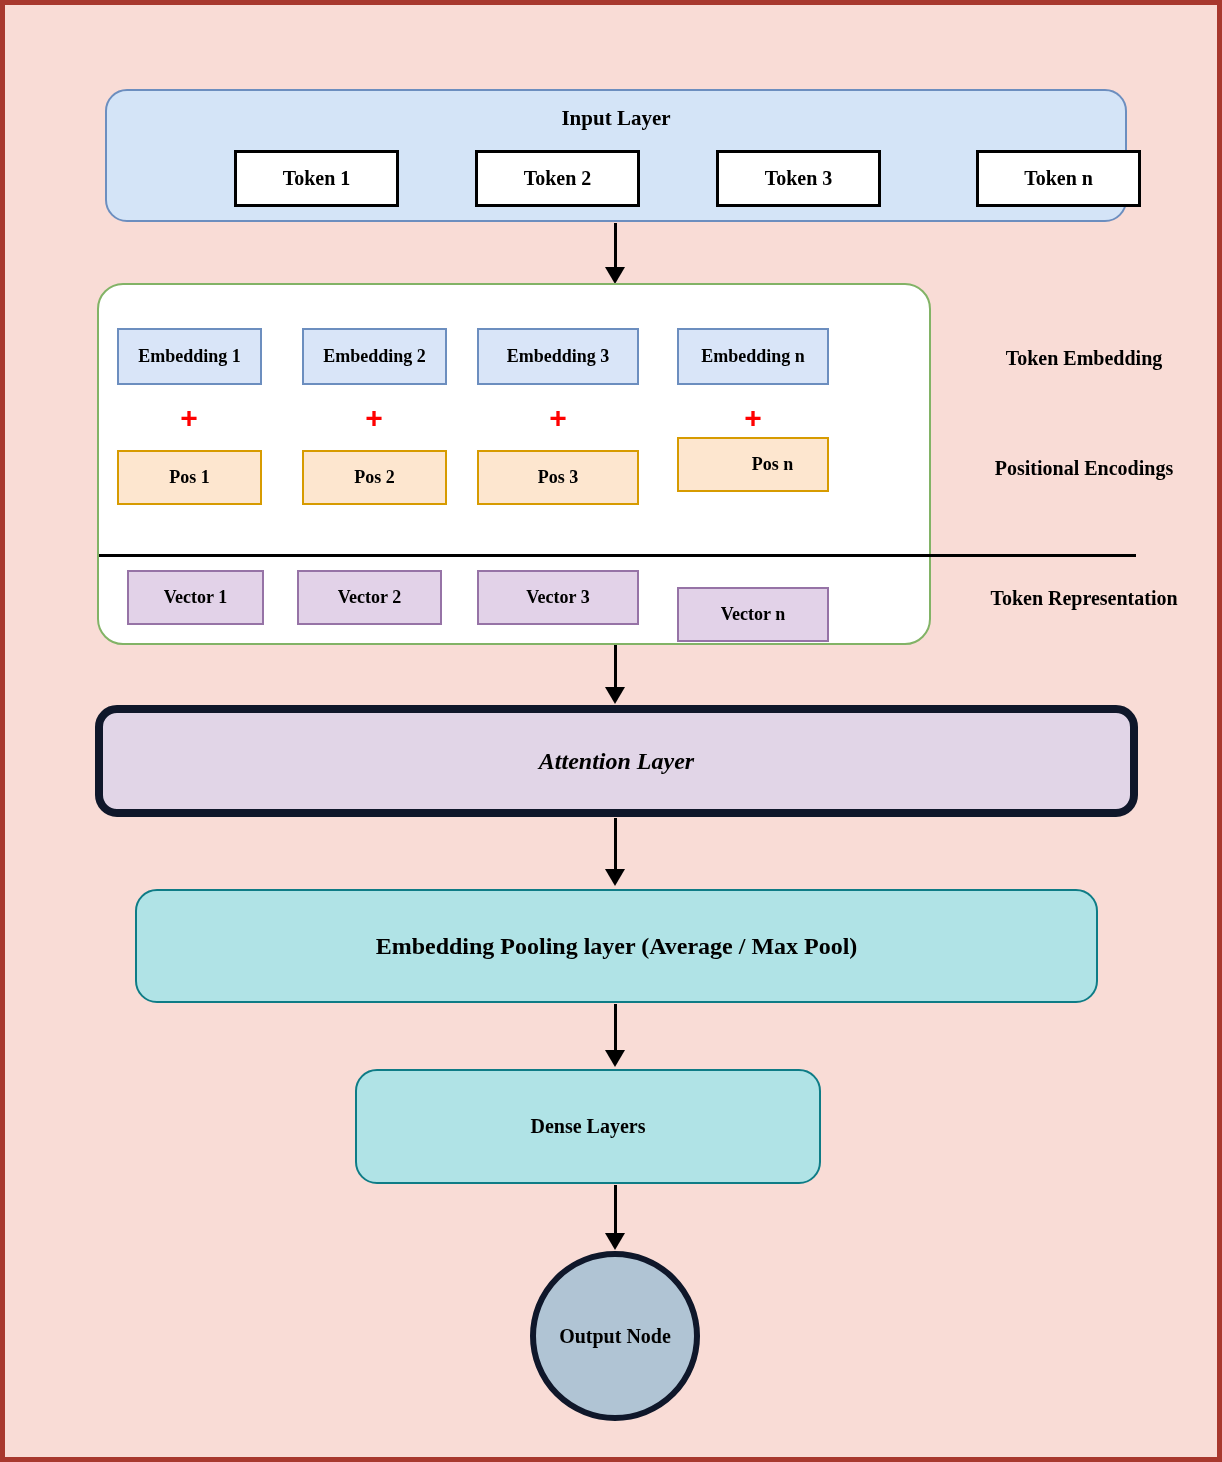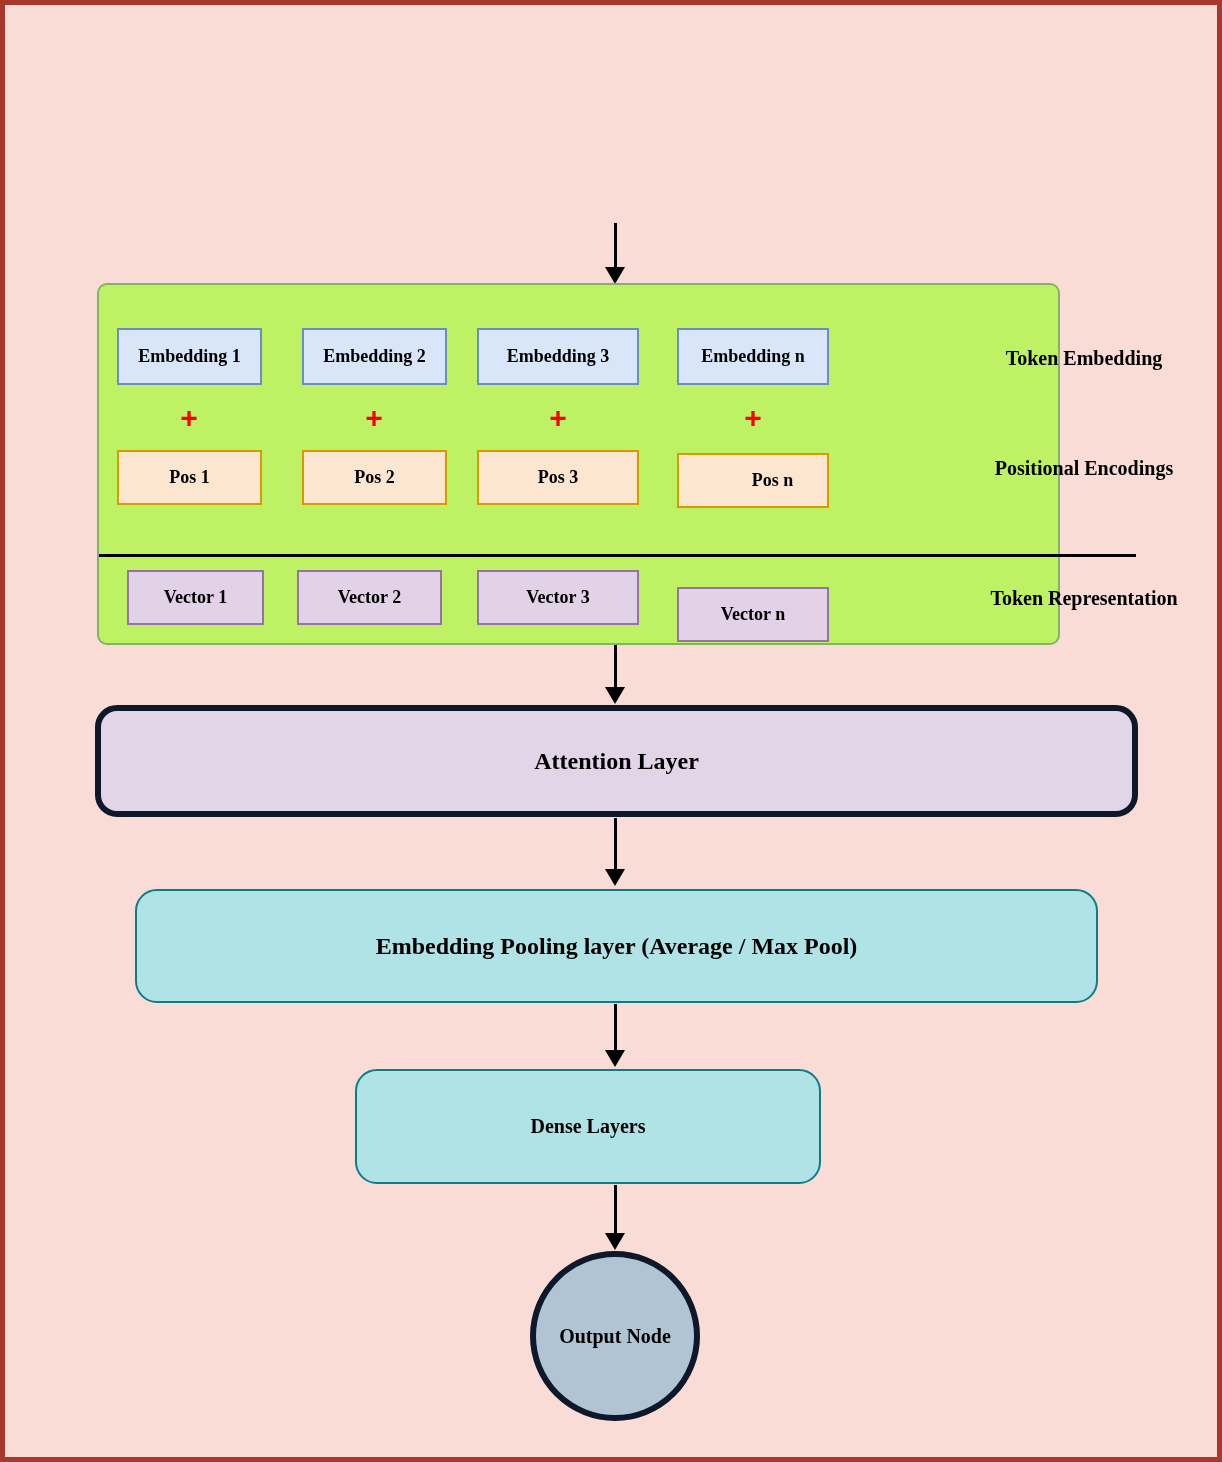--- a/index.html
+++ b/index.html
@@ -55,25 +55,25 @@
     background: #ffffff;
     border: 3px solid #000000;
     font-size: 20px;
     height: 57px;
   }
 
   
   .panel-embed {
     left: 92px;
     top: 278px;
-    width: 963px;
+    width: 834px;
     height: 362px;
-    background: #bef264;
+    background: #ffffff;
     border: 2px solid #82b366;
-    border-radius: 10px;
+    border-radius: 26px;
     display: block;
   }
   .embed-box {
     background: #d9e5f8;
     border: 2px solid #6c8ebf;
     font-size: 18px;
     height: 57px;
   }
   .pos-box {
     background: #fde6cf;
@@ -109,23 +109,24 @@
     height: 3px;
   }
 
   
   .attention-box {
     left: 90px;
     top: 700px;
     width: 1043px;
     height: 112px;
     background: #e1d5e7;
-    border: 6px solid #0f172a;
+    border: 8px solid #0f172a;
     border-radius: 22px;
     font-size: 24px;
+    font-style: italic;
   }
   .pool-box {
     left: 130px;
     top: 884px;
     width: 963px;
     height: 114px;
     background: #b0e3e6;
     border: 2px solid #0e7c86;
     border-radius: 22px;
     font-size: 24px;
@@ -164,20 +165,36 @@
     border-left: 10px solid transparent;
     border-right: 10px solid transparent;
     border-top: 17px solid #000000;
   }
 </style>
 </head>
 <body>
 
 <div id="page">
 
+  <div class="node panel-input">
+    <div class="panel-input-title">Input Layer</div>
+
+    <div class="node token-box" style="left:127px; top:59px; width:165px;">
+      <span>Token 1</span>
+    </div>
+    <div class="node token-box" style="left:368px; top:59px; width:165px;">
+      <span>Token 2</span>
+    </div>
+    <div class="node token-box" style="left:609px; top:59px; width:165px;">
+      <span>Token 3</span>
+    </div>
+    <div class="node token-box" style="left:869px; top:59px; width:165px;">
+      <span>Token n</span>
+    </div>
+  </div>
 
   <div class="arrow" style="left:609px; top:218px; height:50px;"></div>
   <div class="arrow-head" style="left:600px; top:262px;"></div>
 
   <div class="node panel-embed">
 
     <div class="node embed-box" style="left:18px; top:43px; width:145px;">
       <span>Embedding 1</span>
     </div>
     <div class="node embed-box" style="left:203px; top:43px; width:145px;text-align:right;">
@@ -197,21 +214,21 @@
 
     <div class="node pos-box" style="left:18px; top:165px; width:145px;">
       <span>Pos 1</span>
     </div>
     <div class="node pos-box" style="left:203px; top:165px; width:145px;">
       <span>Pos 2</span>
     </div>
     <div class="node pos-box" style="left:378px; top:165px; width:162px;">
       <span>Pos 3</span>
     </div>
-    <div class="node pos-box" style="left:578px; top:168px; width:152px;padding-left:39px;">
+    <div class="node pos-box" style="left:578px; top:152px; width:152px;padding-left:39px;">
       <span>Pos n</span>
     </div>
 
     <div class="divider" style="left:0px; top:269px; width:1037px;"></div>
 
     <div class="node vector-box" style="left:28px; top:285px; width:137px;">
       <span>Vector 1</span>
     </div>
     <div class="node vector-box" style="left:198px; top:285px; width:145px;">
       <span>Vector 2</span>

